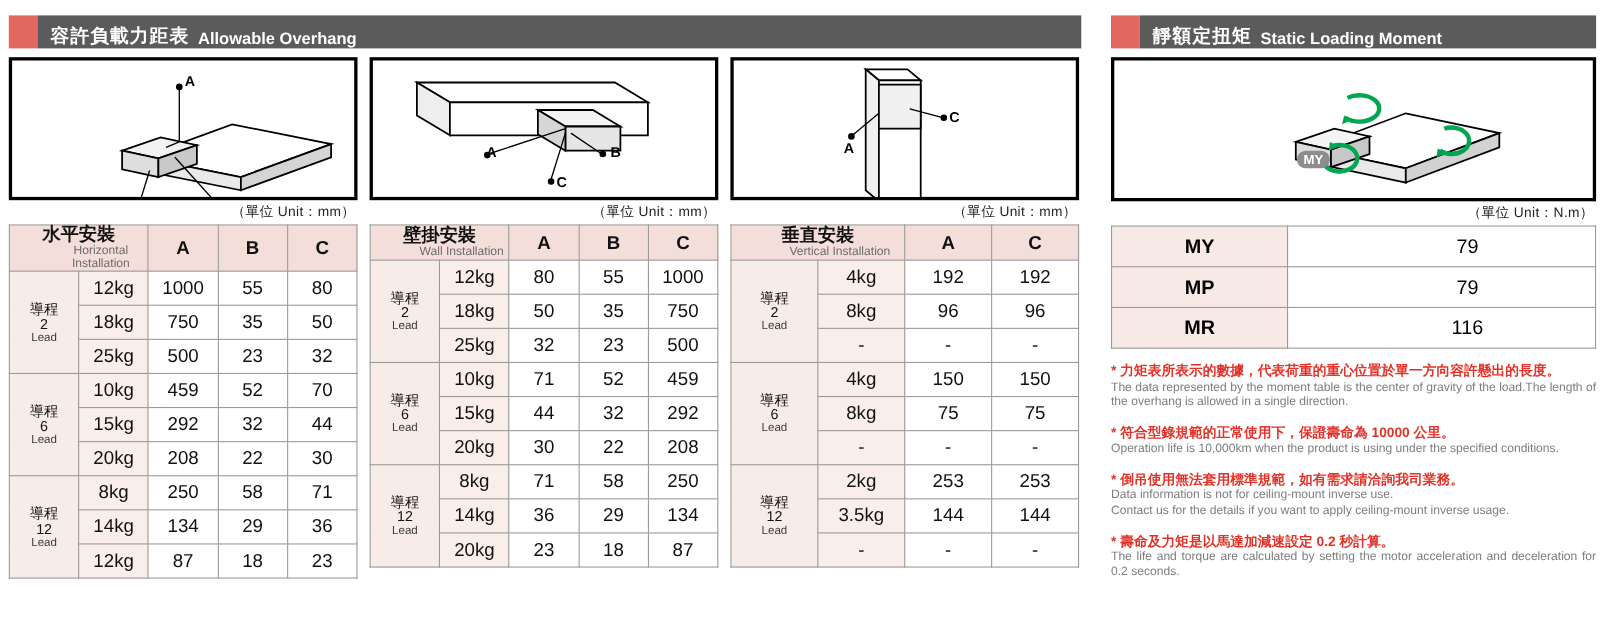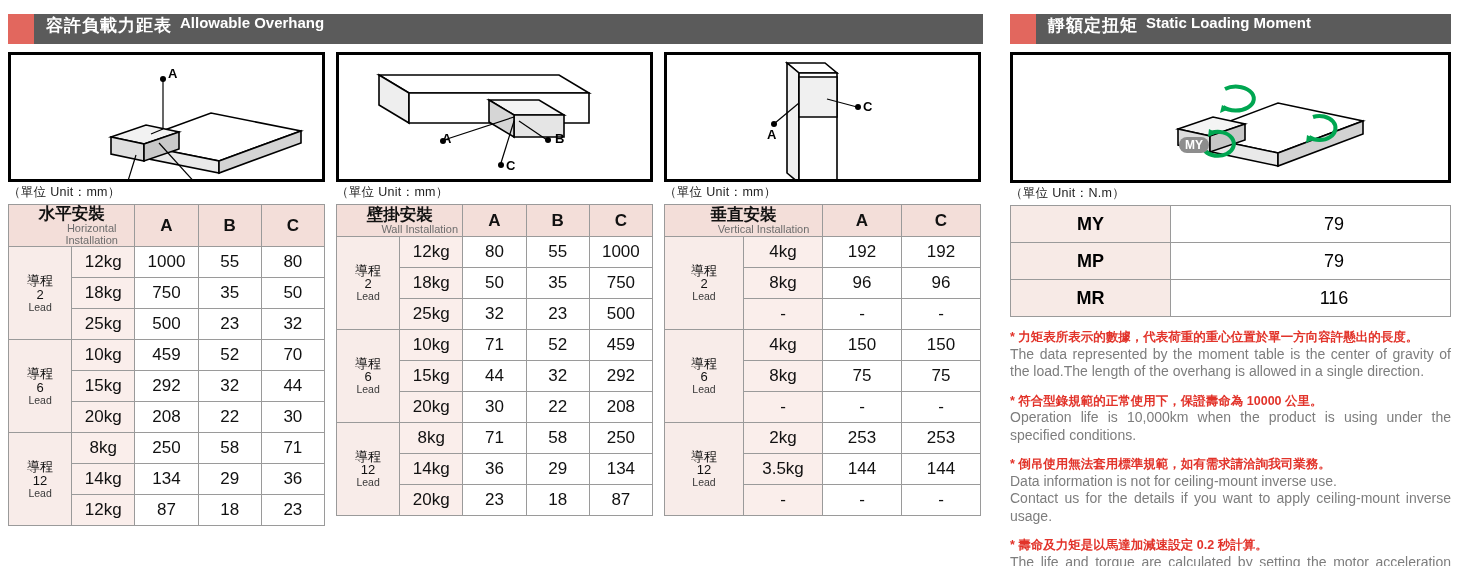--- a/index.html
+++ b/index.html
@@ -24,21 +24,21 @@
   .section-header .accent {
     width: 26px;
     background: #e2675e;
     flex: 0 0 26px;
   }
   .section-header .bar {
     flex: 1 1 auto;
     background: #5b5b5b;
     color: #ffffff;
     display: flex;
-    align-items: flex-start;
+    align-items: flex-end;
     padding-left: 12px;
     white-space: nowrap;
   }
   .section-header .title-cn {
     font-size: 17px;
     font-weight: bold;
     letter-spacing: 1px;
   }
   .section-header .title-en {
     font-size: 15px;
@@ -61,20 +61,21 @@
     width: 317px;
   }
   .fig-box {
     border: 3px solid #000;
     height: 130px;
     background: #fff;
     position: relative;
     overflow: hidden;
   }
   .unit-line {
+    text-align: right;
     font-size: 12.5px;
     color: #222;
     padding: 2px 2px 3px 0;
     letter-spacing: .3px;
   }
 
   
   table.data {
     border-collapse: collapse;
     width: 100%;
@@ -167,21 +168,21 @@
     line-height: 1.25;
   }
   .note-cn {
     color: #e2332a;
     font-size: 12.5px;
     font-weight: bold;
     margin-top: 13px;
   }
   .note-en {
     color: #7d7d7d;
-    font-size: 14px;
+    font-size: 11px;
     text-align: justify;
   }
 
   
   .lbl {
     position: absolute;
     font-size: 13px;
     font-weight: bold;
     color: #000;
   }

